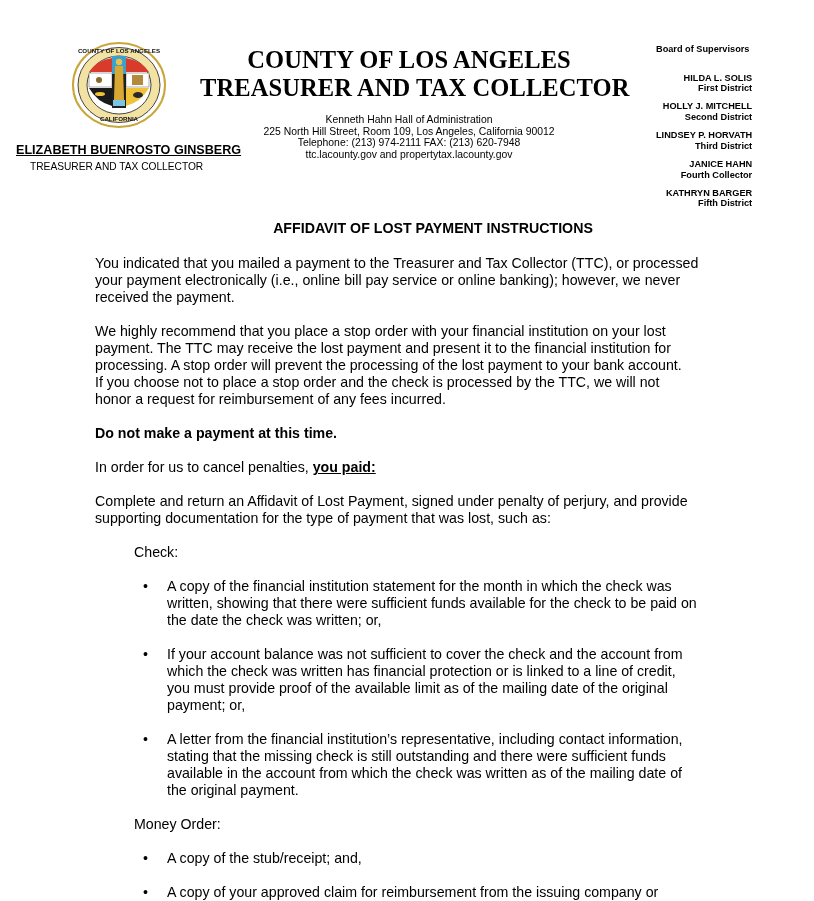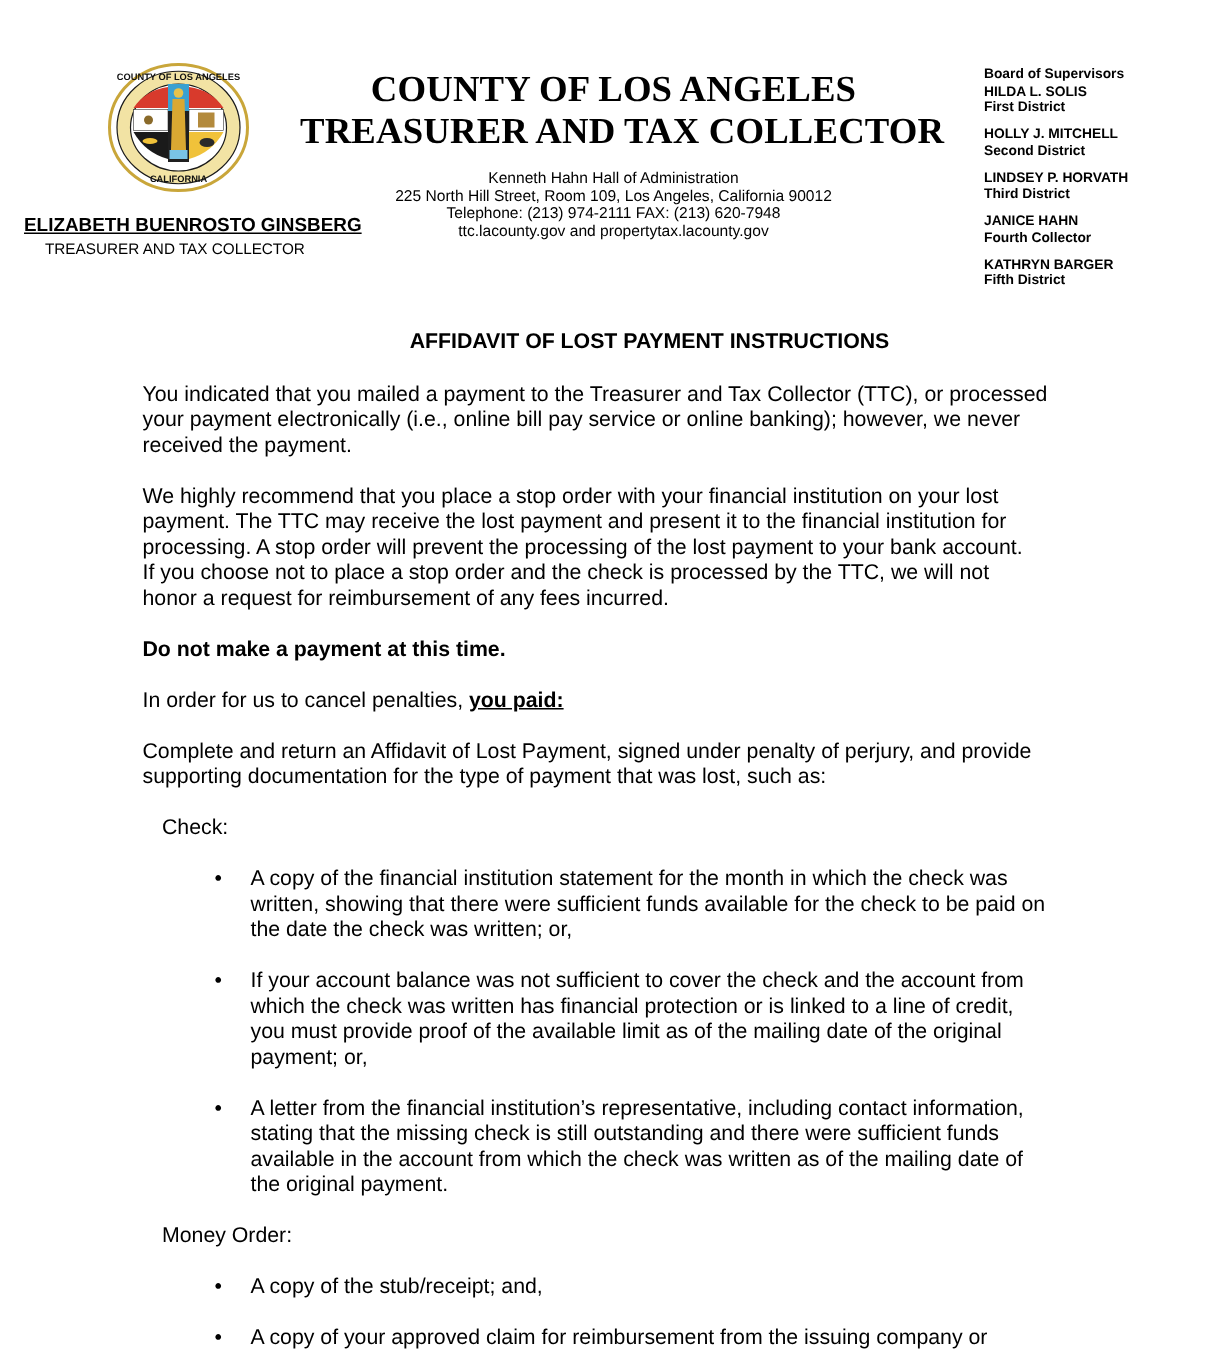--- a/index.html
+++ b/index.html
@@ -11,32 +11,32 @@
   .title-block { position: absolute; left: 200px; top: 46px; width: 418px; text-align: center; }
   .title-line { font-family: "Liberation Serif", serif; font-weight: bold; font-size: 24.5px; line-height: 28px; letter-spacing: 0.1px; white-space: nowrap; }
   .addr { margin-top: 12px; font-size: 10.4px; line-height: 11.6px; }
   .addr div { white-space: nowrap; }
 
   .treasurer { position: absolute; left: 16px; top: 143px; }
   .treasurer-name { font-weight: bold; font-size: 12.6px; white-space: nowrap; text-decoration: underline; }
   .treasurer-title { font-size: 10.2px; margin-top: 4px; margin-left: 14px; white-space: nowrap; }
 
   .board { position: absolute; left: 656px; top: 44px; font-weight: bold; font-size: 9.2px; line-height: 10.6px; }
-  .board-heading { margin-bottom: 1px; }
-  .board-member { margin-bottom: 7.6px; }
+  .board-heading { margin-bottom: 18px; }
+  .board-member { margin-bottom: 7.6px; text-align: right; }
   .board-member div { white-space: nowrap; }
 
   .doc-title { position: absolute; left: 0; width: 866px; top: 220px; text-align: center; font-weight: bold; font-size: 14.2px; white-space: nowrap; }
 
   .body { position: absolute; left: 95px; top: 255px; width: 640px; font-size: 14.2px; line-height: 17px; }
   .para { margin-bottom: 17px; }
   .para div { white-space: nowrap; }
   .bold { font-weight: bold; }
   .u { font-weight: bold; text-decoration: underline; }
-  .sub { margin-left: 13px; margin-bottom: 17px; }
+  .sub { margin-left: 39px; margin-bottom: 17px; }
   .bullets { list-style: none; margin-left: 48px; }
   .bullets li { position: relative; padding-left: 24px; margin-bottom: 17px; }
   .bullets li div { white-space: nowrap; }
   .bullet { position: absolute; left: 0; top: 0; }
 </style>
 </head>
 <body>
 
 <svg class="seal" viewBox="0 0 94 86">
   <ellipse cx="47" cy="43" rx="46" ry="42" fill="#ffffff" stroke="#c9a63a" stroke-width="2"></ellipse>

